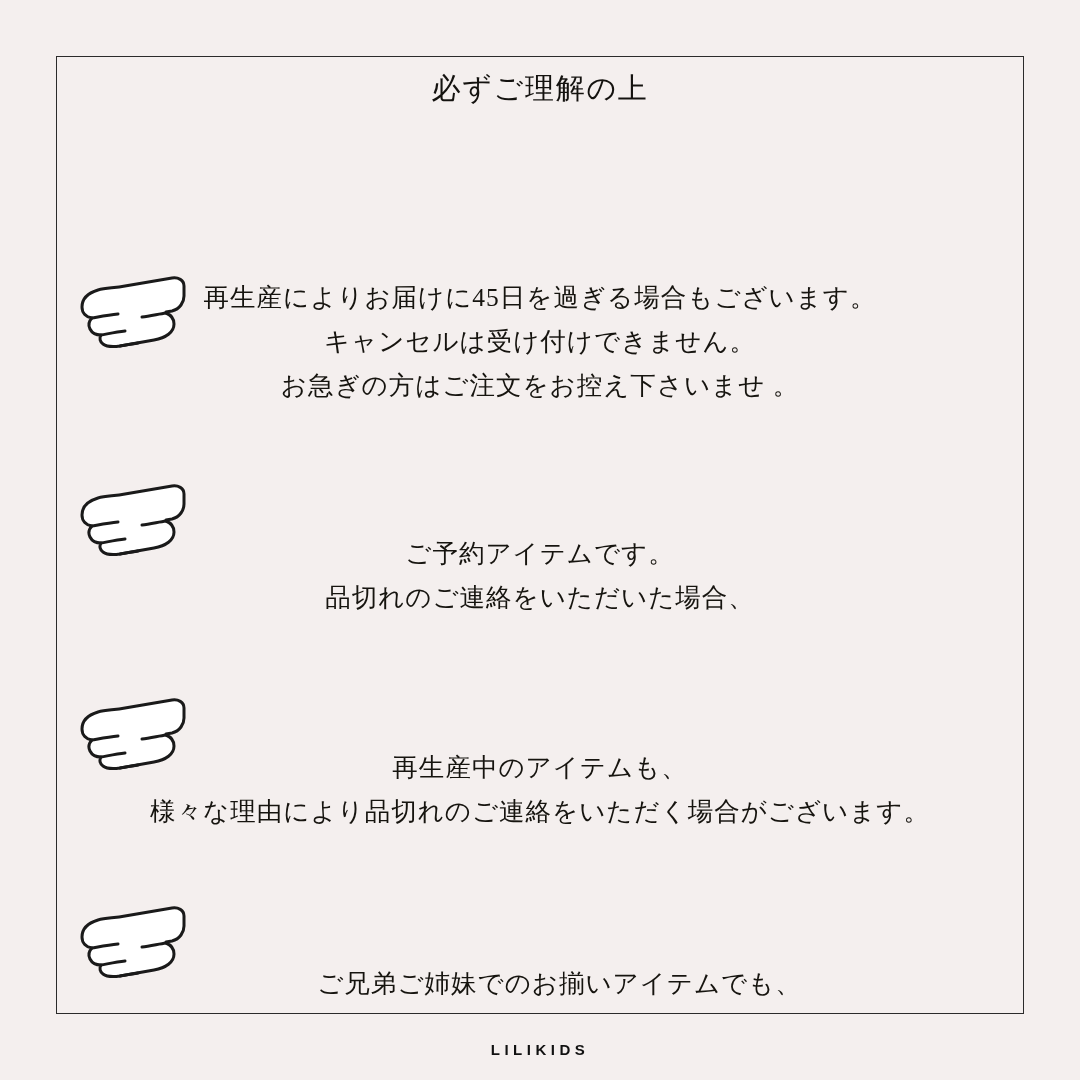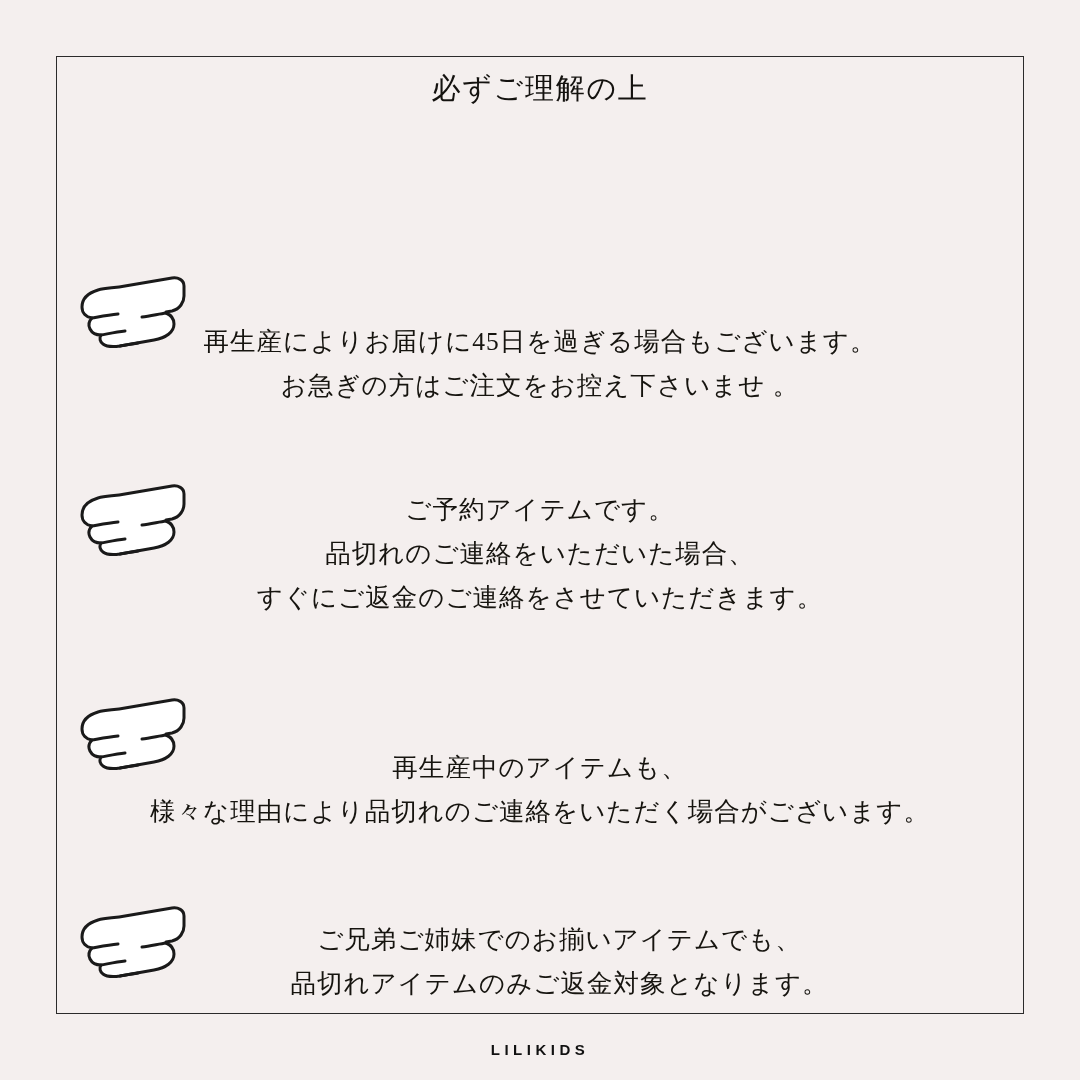--- a/index.html
+++ b/index.html
@@ -122,40 +122,40 @@
             <path d="M122 20 C122 14 116 11 110 12 L63 20 C52 22 44 22 36 24 C26 27 20 33 20 41 C20 47 24 51 30 52 C27 55 26 59 28 63 C30 67 34 69 39 69 C37 72 38 76 41 78 C45 81 51 81 58 80 L92 74 C104 72 112 66 112 58 C112 53 109 49 104 47 L104 46 L110 45 C118 43 122 36 122 30 Z"></path>
             <path d="M30 52 C36 51 46 49 56 48"></path>
             <path d="M39 69 C45 68 54 66 63 65"></path>
             <path d="M58 80 C63 79 70 78 76 77"></path>
             <path d="M104 47 C97 48 88 50 80 51"></path>
           </g>
         </svg>
       </span>
       <div class="lines">
         <div>再生産によりお届けに45日を過ぎる場合もございます。</div>
+        <div>キャンセルは受け付けできません。</div>
         <div>お急ぎの方はご注文をお控え下さいませ 。</div>
       </div>
     </div>
 
     <div class="block block-1">
       <span class="hand">
         <svg width="140" height="86" viewBox="0 0 140 86" fill="none">
           <g stroke="#1a1a1a" stroke-width="3" stroke-linecap="round" stroke-linejoin="round" fill="#ffffff">
             <path d="M122 20 C122 14 116 11 110 12 L63 20 C52 22 44 22 36 24 C26 27 20 33 20 41 C20 47 24 51 30 52 C27 55 26 59 28 63 C30 67 34 69 39 69 C37 72 38 76 41 78 C45 81 51 81 58 80 L92 74 C104 72 112 66 112 58 C112 53 109 49 104 47 L104 46 L110 45 C118 43 122 36 122 30 Z"></path>
             <path d="M30 52 C36 51 46 49 56 48"></path>
             <path d="M39 69 C45 68 54 66 63 65"></path>
             <path d="M58 80 C63 79 70 78 76 77"></path>
             <path d="M104 47 C97 48 88 50 80 51"></path>
           </g>
         </svg>
       </span>
       <div class="lines">
         <div>ご予約アイテムです。</div>
         <div>品切れのご連絡をいただいた場合、</div>
-        <div>すぐにご返金のご連絡をさせていただきます。</div>
       </div>
     </div>
 
     <div class="block block-2">
       <span class="hand">
         <svg width="140" height="86" viewBox="0 0 140 86" fill="none">
           <g stroke="#1a1a1a" stroke-width="3" stroke-linecap="round" stroke-linejoin="round" fill="#ffffff">
             <path d="M122 20 C122 14 116 11 110 12 L63 20 C52 22 44 22 36 24 C26 27 20 33 20 41 C20 47 24 51 30 52 C27 55 26 59 28 63 C30 67 34 69 39 69 C37 72 38 76 41 78 C45 81 51 81 58 80 L92 74 C104 72 112 66 112 58 C112 53 109 49 104 47 L104 46 L110 45 C118 43 122 36 122 30 Z"></path>
             <path d="M30 52 C36 51 46 49 56 48"></path>
             <path d="M39 69 C45 68 54 66 63 65"></path>
@@ -177,20 +177,19 @@
             <path d="M122 20 C122 14 116 11 110 12 L63 20 C52 22 44 22 36 24 C26 27 20 33 20 41 C20 47 24 51 30 52 C27 55 26 59 28 63 C30 67 34 69 39 69 C37 72 38 76 41 78 C45 81 51 81 58 80 L92 74 C104 72 112 66 112 58 C112 53 109 49 104 47 L104 46 L110 45 C118 43 122 36 122 30 Z"></path>
             <path d="M30 52 C36 51 46 49 56 48"></path>
             <path d="M39 69 C45 68 54 66 63 65"></path>
             <path d="M58 80 C63 79 70 78 76 77"></path>
             <path d="M104 47 C97 48 88 50 80 51"></path>
           </g>
         </svg>
       </span>
       <div class="lines">
         <div>ご兄弟ご姉妹でのお揃いアイテムでも、</div>
-        <div>品切れアイテムのみご返金対象となります。</div>
       </div>
     </div>
 
   </div>
 
   <div class="brand">LILIKIDS</div>
 </div>
 
 </body></html>

